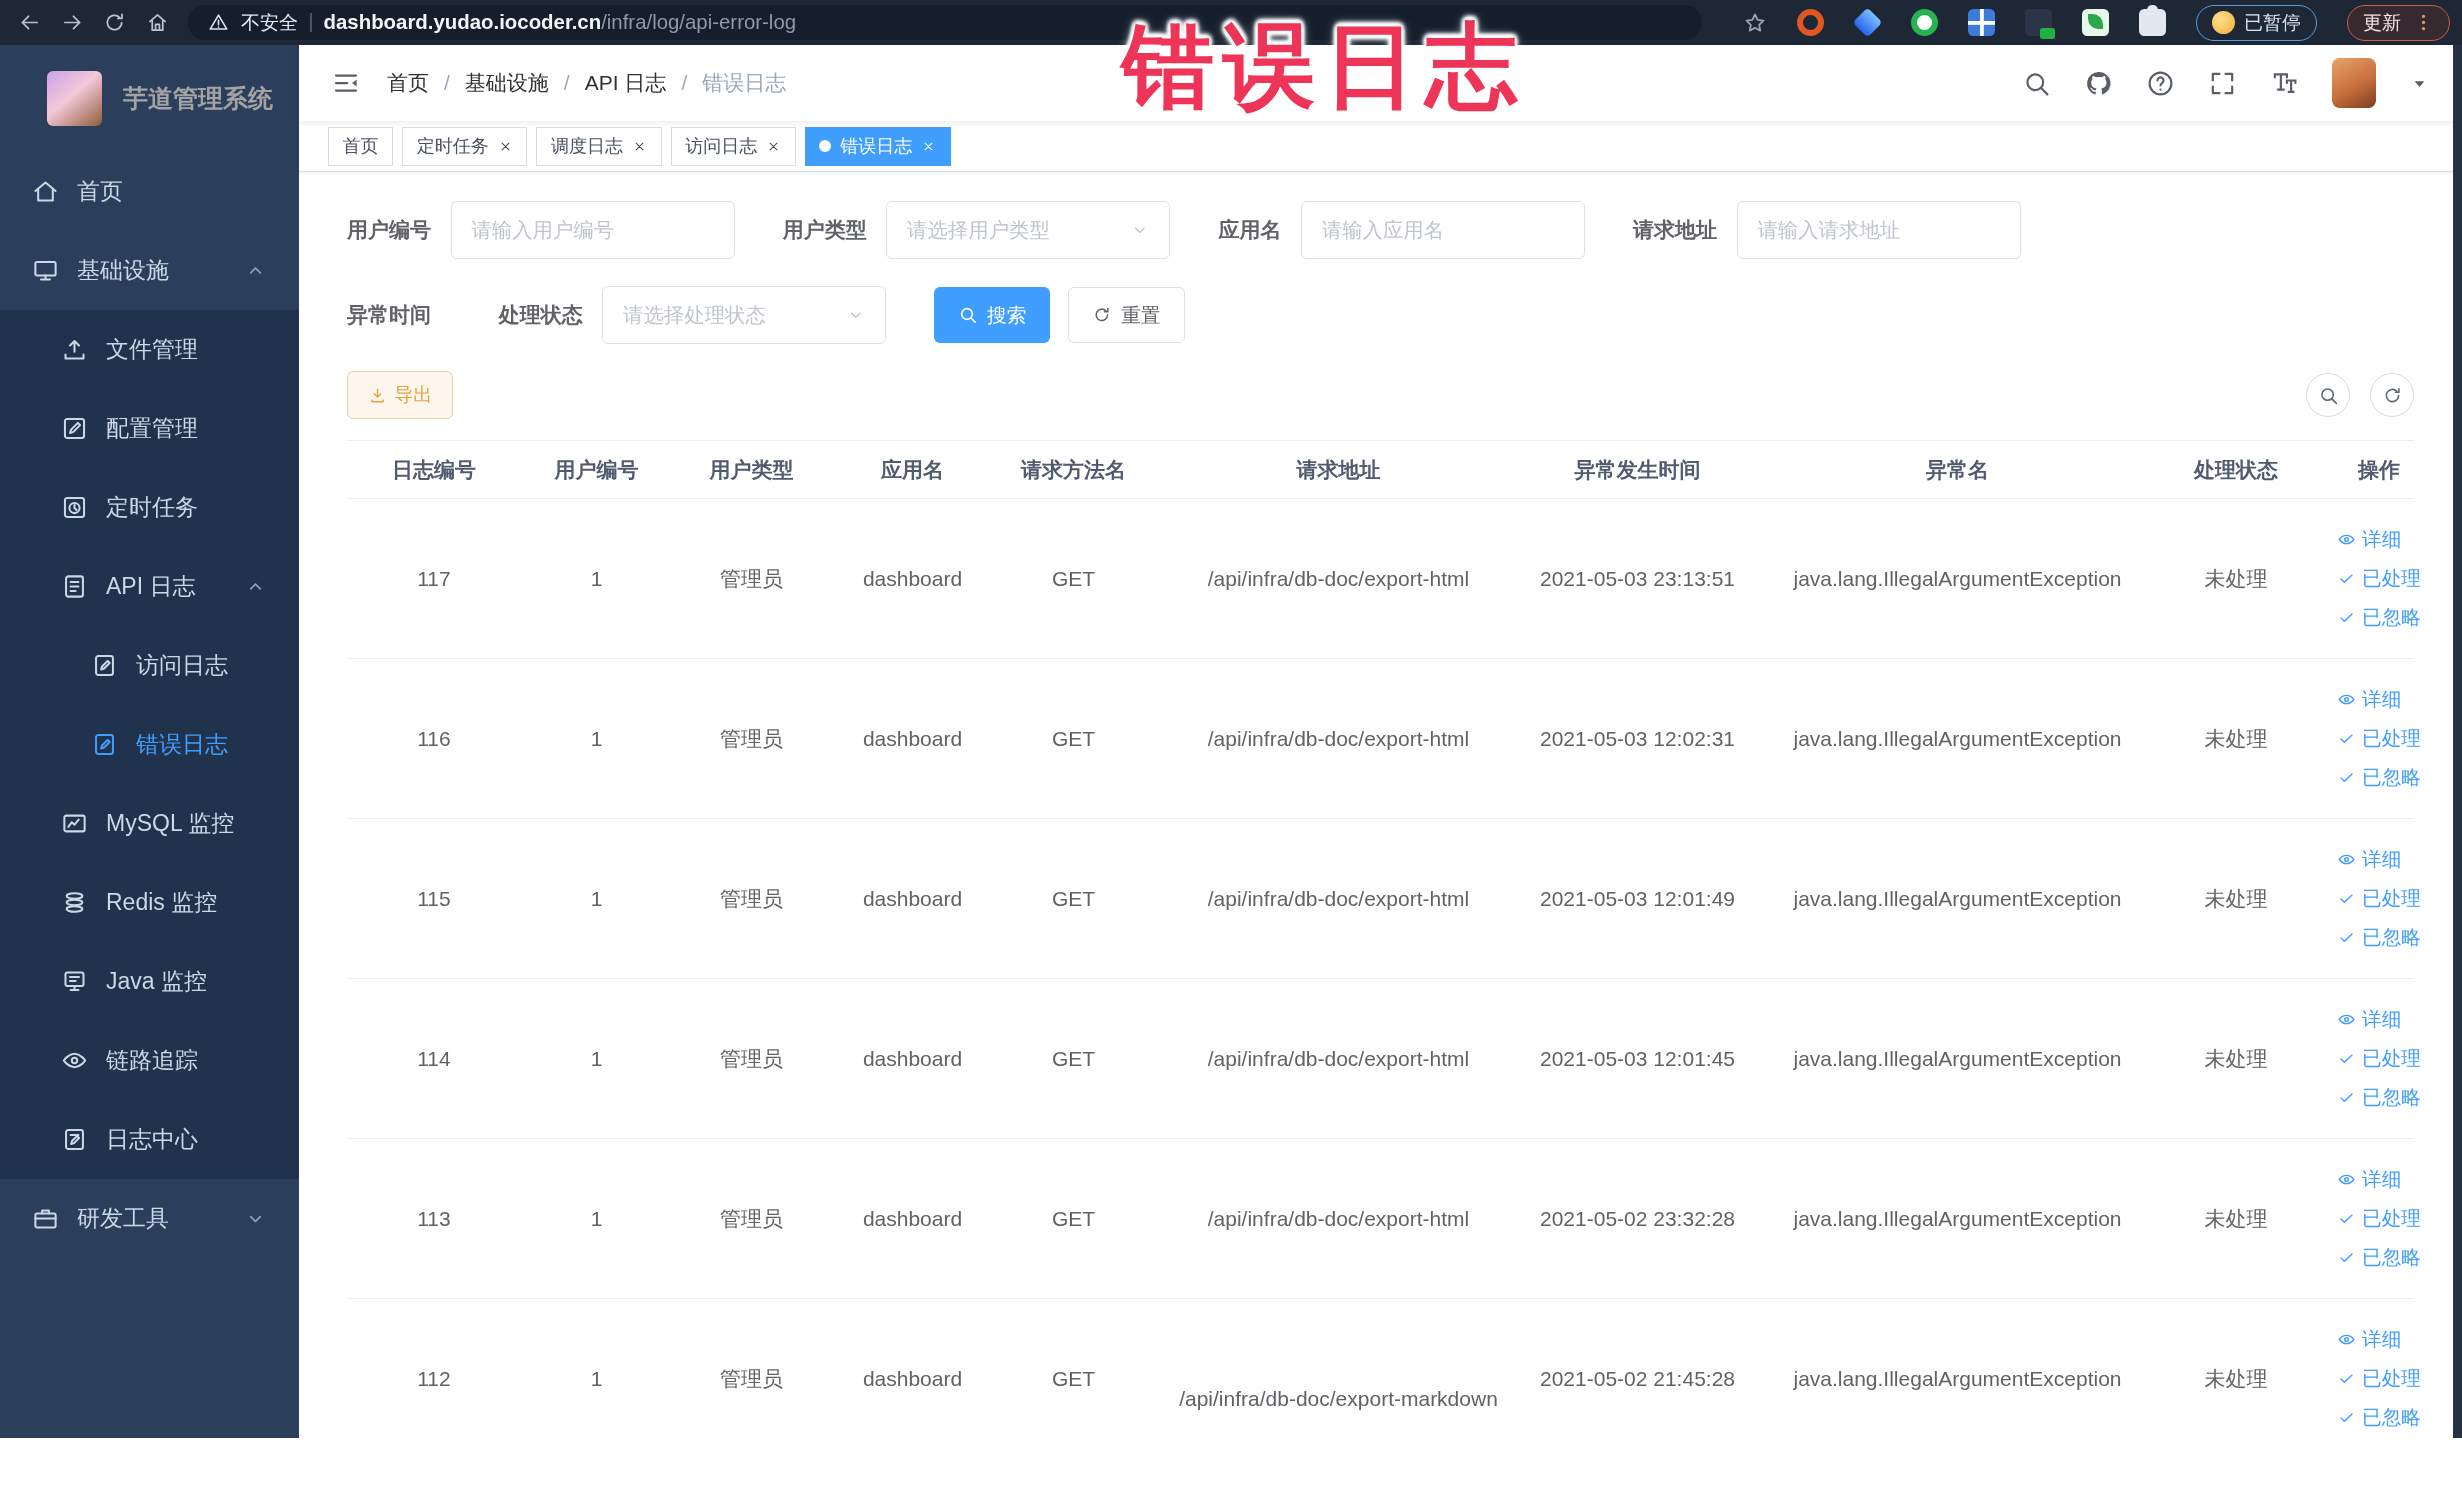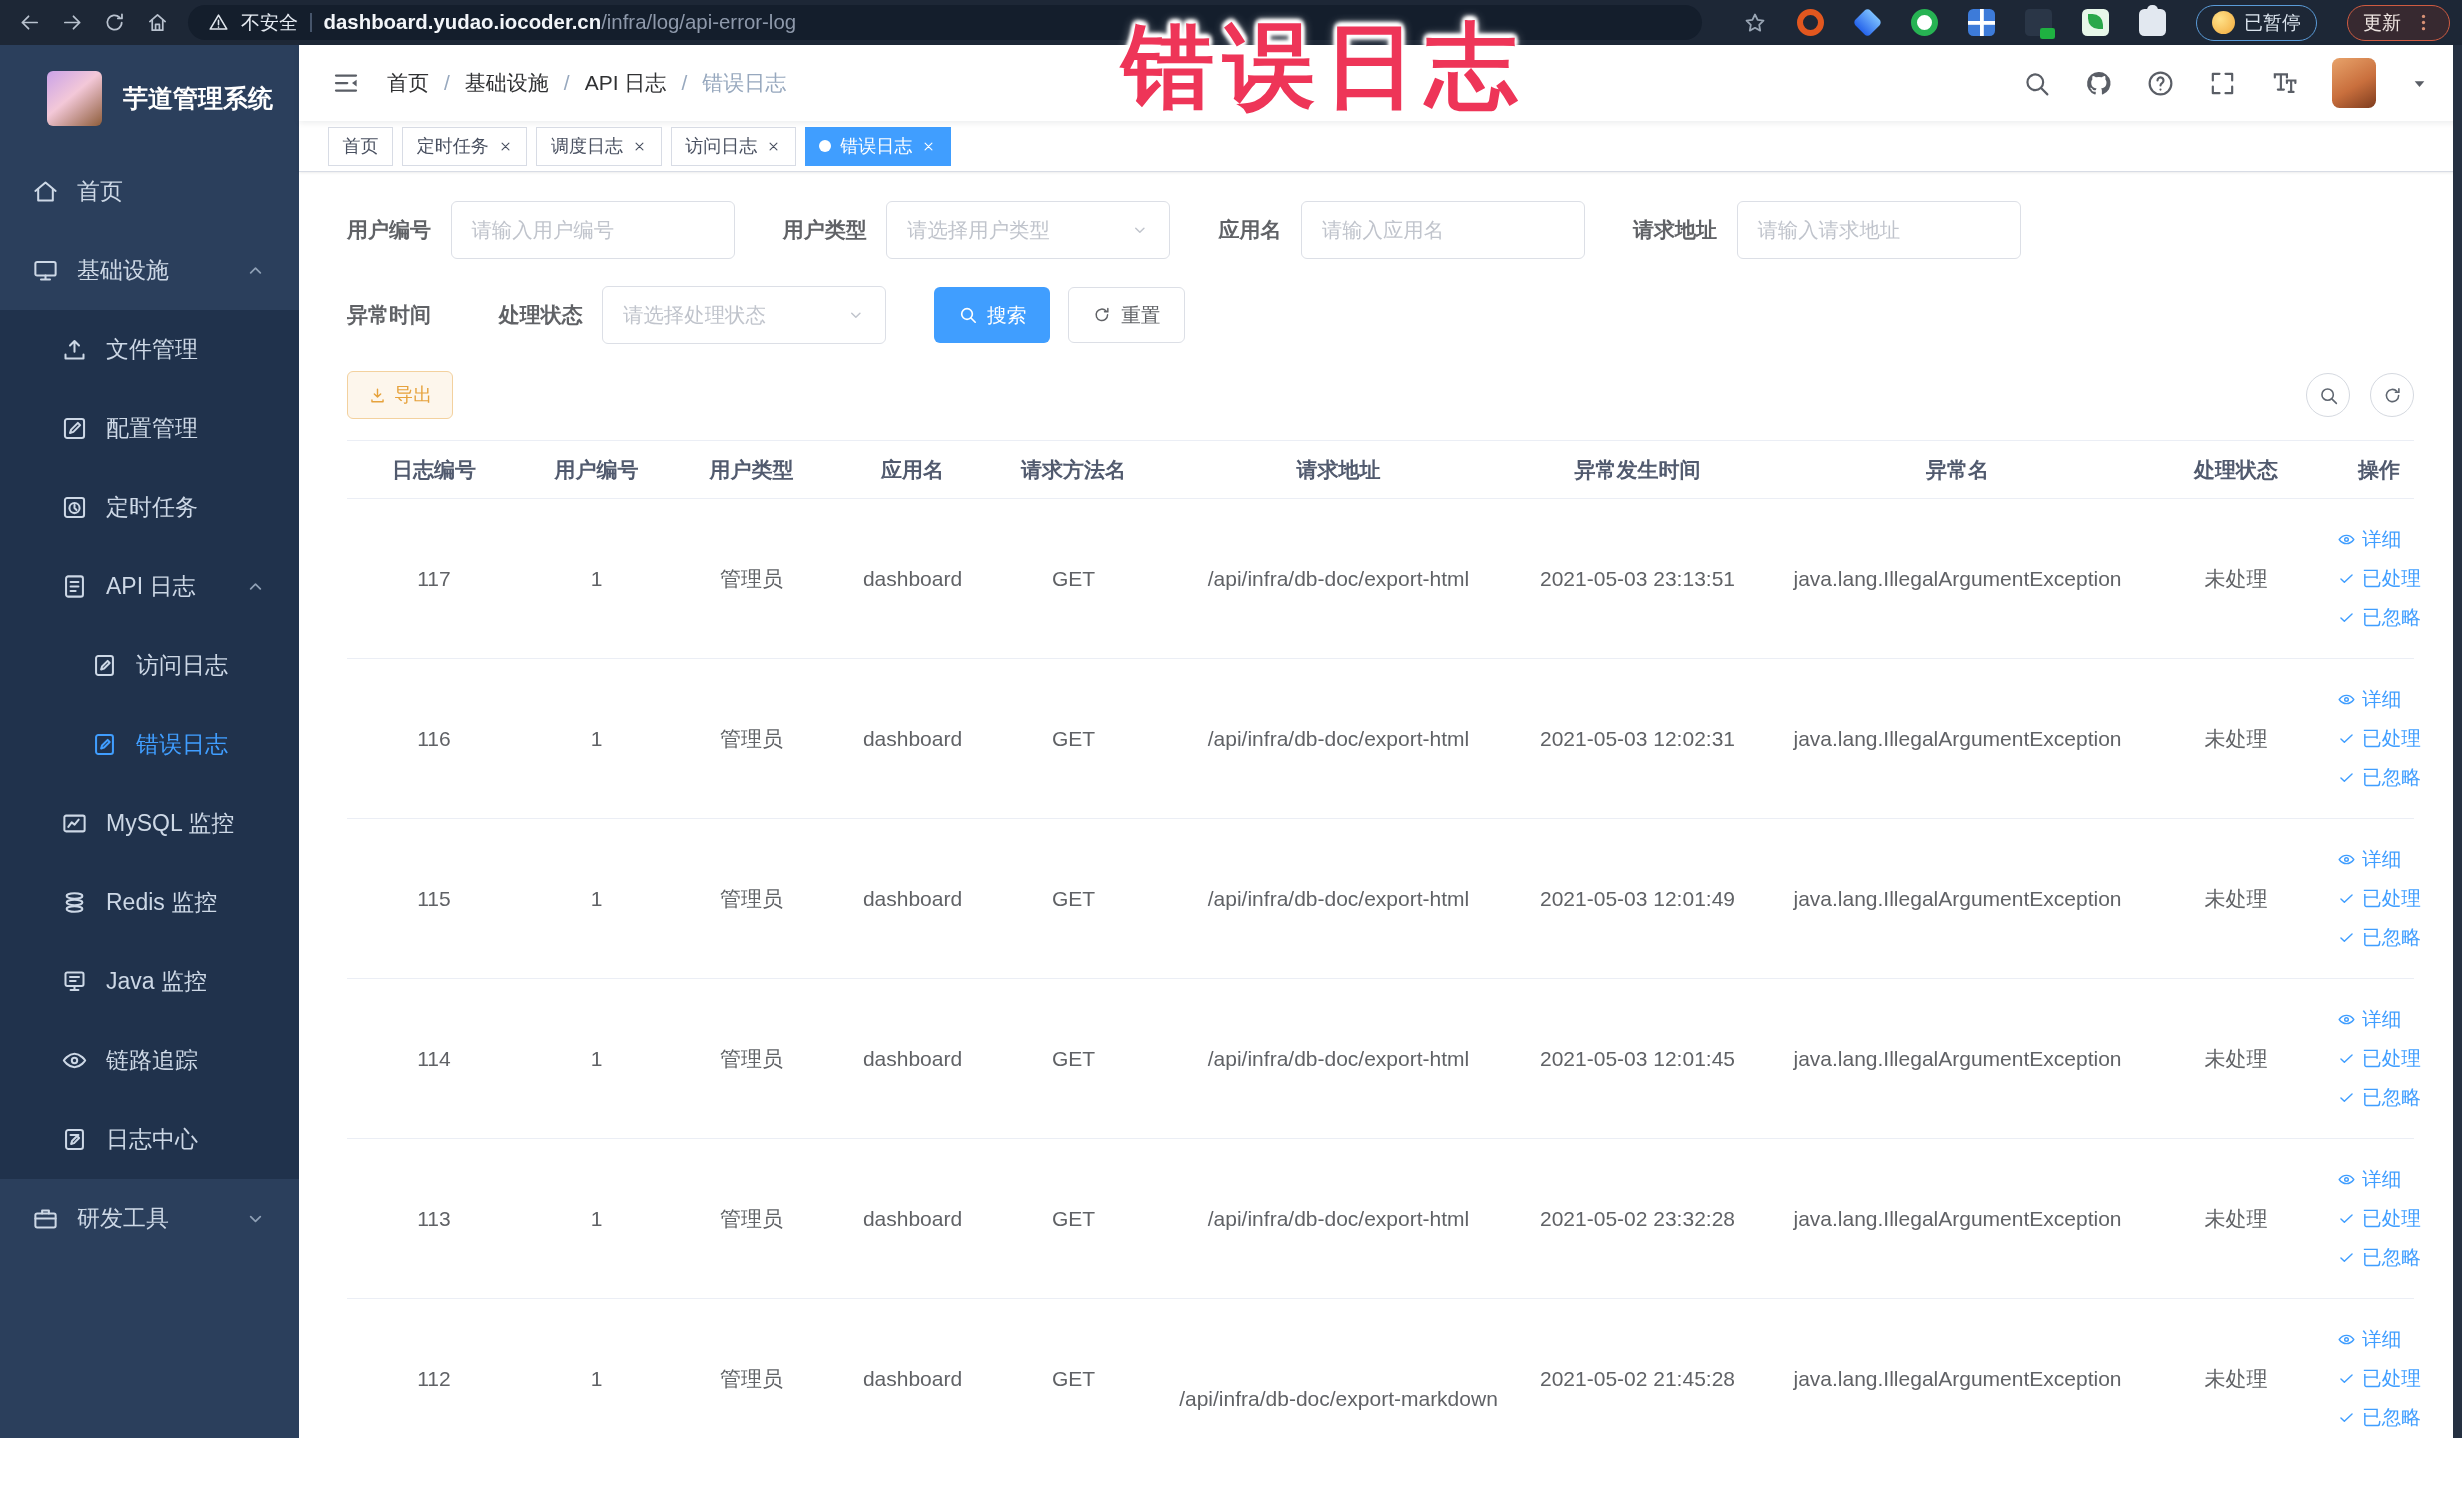--- a/index.html
+++ b/index.html
@@ -40,21 +40,21 @@
   .kebab{color:#d89175;display:flex}
   .kebab svg{width:21px;height:21px}
 
   
   .app{display:flex;height:1440px}
 
   
   .sidebar{width:299px;background:#2b3f5c;display:flex;flex-direction:column;flex:0 0 auto}
   .logo-row{height:107px;display:flex;align-items:center;padding-left:47px;gap:21px}
   .logo-img{width:55px;height:55px;border-radius:6px;background:linear-gradient(140deg,#caa2e8 0%,#f3c8d8 45%,#8e5d3a 100%);flex:0 0 auto}
-  .logo-title{font-size:25px;font-weight:700;color:#ffffff;white-space:nowrap}
+  .logo-title{font-size:25px;font-weight:700;color:#a3a3a3;white-space:nowrap}
   .menu{flex:1;display:flex;flex-direction:column}
   .menu-item{height:79px;display:flex;align-items:center;gap:18px;font-size:23px;color:#cdd8e6;cursor:pointer;white-space:nowrap}
   .menu-item.sub{background:#20324c}
   .menu-item.lvl0{padding-left:32px}
   .menu-item.lvl1{padding-left:61px}
   .menu-item.lvl2{padding-left:91px}
   .menu-item.active{color:#409eff}
   .mi-icon{display:flex;flex:0 0 auto}
   .mi-icon svg{width:27px;height:27px}
   .mi-label{flex:1}

